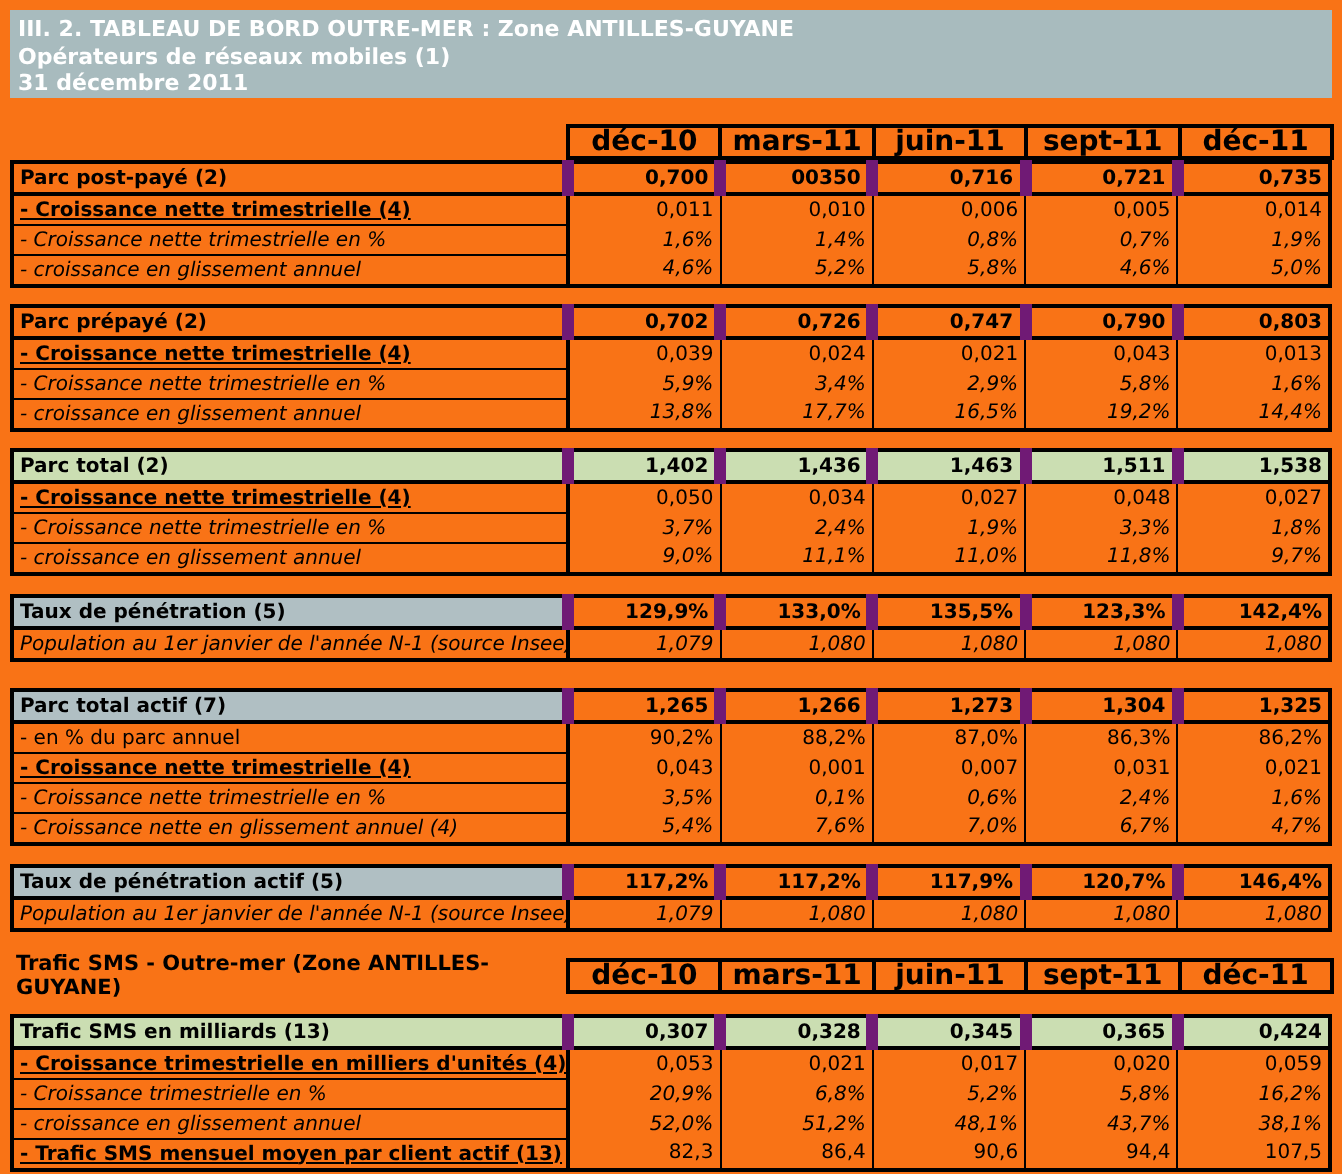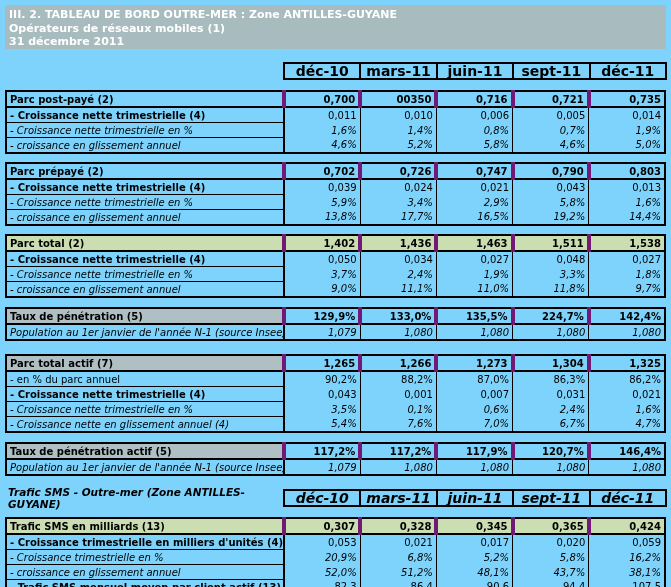--- a/index.html
+++ b/index.html
@@ -1,17 +1,17 @@
 <!DOCTYPE html>
 <html><head>
 <meta charset="utf-8">
 <style>
   html,body{margin:0;padding:0;background:#fff;}
   .page{
-    position:relative;width:671px;height:587px;background:#7dd3fc;
+    position:relative;width:671px;height:587px;background:#f97316;
     font-family:"DejaVu Sans","Liberation Sans",sans-serif;color:#000;
     overflow:hidden;
   }
   
   .banner{
     margin:5px 5px 0 5px;width:661px;height:44px;box-sizing:border-box;
     background:var(--banner-bg,#a8bbbe);color:#fff;font-weight:bold;
     font-size:11px;line-height:13.5px;padding:3px 0 0 4px;
   }
   
@@ -30,29 +30,29 @@
     border-collapse:collapse;table-layout:fixed;width:661px;margin-left:5px;
     border:2px solid #000;
   }
   table.blk td{
     height:14px;line-height:13px;font-size:10px;padding:0 3px;
     overflow:hidden;white-space:nowrap;
   }
   table.blk td.l{border-right:2px solid #000;border-bottom:1px solid #000;}
   table.blk td.v{border-left:1px solid #000;text-align:right;}
   table.blk tr.t td{border-bottom:2px solid #000;font-weight:bold;}
-  table.blk tr.t td.v{border-left:4px solid #701a75;}
-  table.blk tr.b td.l{font-weight:bold;}
+  table.blk tr.t td.v{border-left:6px solid #701a75;}
+  table.blk tr.b td.l{font-weight:bold;text-decoration:underline;}
   table.blk tr.i td{font-style:italic;}
   tr.green td{background:var(--total-bg,#cbdeb2);}
   td.g{background:var(--label-bg,#b0bfc3);}
-  .m10{margin-top:10px;} .m8{margin-top:8px;} .m9{margin-top:9px;}
+  .m10{} .m8{margin-top:8px;} .m9{margin-top:9px;}
   .m13{margin-top:13px;} .m7{margin-top:7px;}
   
-  .smsline{margin-top:10px;display:flex;align-items:center;font-style:italic;}
+  .smsline{margin-top:10px;display:flex;align-items:center;}
   .smsline .slabel{
     width:278px;box-sizing:border-box;padding-left:8px;
     font-weight:bold;font-size:10.5px;
   }
   .smsline table.hdr{margin-left:5px;}
 </style>
 </head>
 <body>
 
 <div class="page" style="--banner-bg: #a8bbbe; --label-bg: #b0bfc3; --total-bg: #cbdeb2;">
@@ -225,21 +225,21 @@
         <col>
         <col>
         <col>
       </colgroup>
     <tbody>
         <tr class="t">
       <td class="l g">Taux de pénétration (5)</td>
       <td class="v">129,9%</td>
       <td class="v">133,0%</td>
       <td class="v">135,5%</td>
-      <td class="v">224,7%</td>
+      <td class="v">123,3%</td>
       <td class="v">142,4%</td>
     </tr>
     <tr class="i">
       <td class="l">Population au 1er janvier de l'année N-1 (source Insee)</td>
       <td class="v">1,079</td>
       <td class="v">1,080</td>
       <td class="v">1,080</td>
       <td class="v">1,080</td>
       <td class="v">1,080</td>
     </tr>

